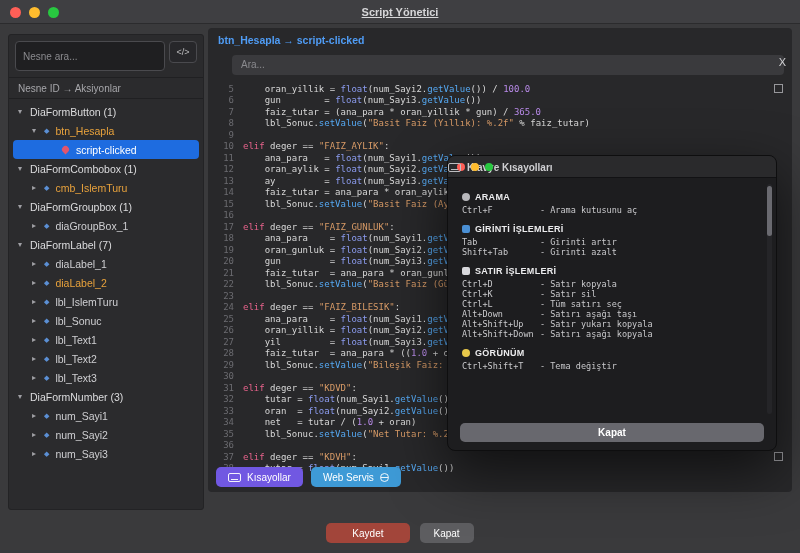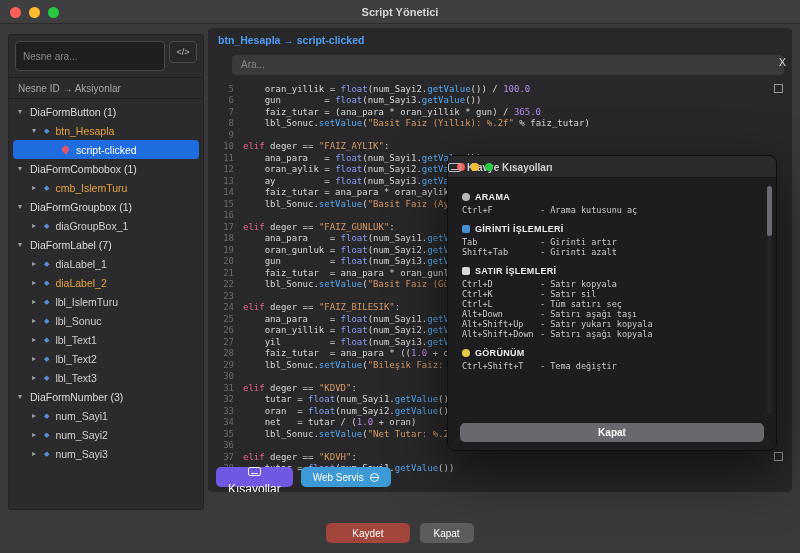--- a/index.html
+++ b/index.html
@@ -5,21 +5,21 @@
   * { margin:0; padding:0; box-sizing:border-box; }
   html,body { width:800px; height:553px; overflow:hidden; }
   body { font-family:"Liberation Sans",sans-serif; background:#39393b; }
   .window { position:relative; width:800px; height:553px; background:#3a3a3c; overflow:hidden; }
 
   
   .titlebar { position:absolute; top:0; left:0; right:0; height:24px; background:#3f3f42; border-bottom:1px solid #2b2b2d; }
   .traffic { position:absolute; left:10px; top:7px; display:flex; gap:8px; }
   .tl { width:11px; height:11px; border-radius:50%; display:inline-block; }
   .tl.red{background:#ff5f57} .tl.yellow{background:#febc2e} .tl.green{background:#28c840}
-  .win-title { text-align:center; line-height:24px; font-size:11px; color:#d6d6d8; font-weight:bold; }
+  .win-title { text-align:center; line-height:24px; font-size:11px; color:#d6d6d8; font-weight:bold;text-decoration:underline; }
 
   
   .sidebar { position:absolute; left:8px; top:34px; width:196px; height:476px; background:#2b2b2d; border:1px solid #232325; border-radius:3px; overflow:hidden; }
   .sb-search-row { display:flex; gap:4px; padding:6px; }
   .sb-search { flex:1; min-width:0; height:30px; background:#1f1f21; border:1px solid #4a4a4e; border-radius:4px; color:#c6c6c8; font-size:10px; padding:0 7px; outline:none; }
   input::placeholder { color:#8a8a8e; }
   .code-btn { width:28px; height:22px; background:#27272a; border:1px solid #4a4a4e; border-radius:4px; color:#bdbdbf; font-size:9px; cursor:pointer; }
   .tree-header { height:22px; line-height:22px; padding-left:9px; color:#a6a6aa; font-size:10px; border-top:1px solid #202022; border-bottom:1px solid #202022; }
   .tree { padding-top:3px; }
   .tree-row { display:flex; align-items:center; height:19px; font-size:10.5px; color:#cfcfd2; cursor:default; }
@@ -43,21 +43,21 @@
 
   .code { margin-top:9px; font-family:"DejaVu Sans Mono",monospace; font-size:9px; line-height:11.5px; color:#d8d8d8; }
   .code-line { height:11.5px; white-space:pre; }
   .ln { display:inline-block; width:18px; text-align:right; color:#6b6b70; margin-right:9px; }
   .tk-k{color:#e8638c} .tk-b{color:#8c9cf0} .tk-m{color:#55a8f2} .tk-s{color:#d79a66} .tk-n{color:#b88ae8}
 
   .chk { position:absolute; right:9px; width:9px; height:9px; border:1px solid #97979b; background:transparent; }
   .chk1 { top:56px; } .chk2 { top:424px; }
 
   .editor-footer { position:absolute; left:8px; bottom:5px; display:flex; gap:8px; }
-  .btn-shortcuts { height:20px; padding:0 12px; background:#7158e2; border:none; border-radius:5px; color:#fff; font-size:12px; display:flex; align-items:center; gap:6px; cursor:pointer; font-family:"Liberation Sans",sans-serif;flex-direction:column; }
+  .btn-shortcuts { height:20px; padding:0 12px; background:#7158e2; border:none; border-radius:5px; color:#fff; font-size:10px; display:flex; align-items:center; gap:6px; cursor:pointer; font-family:"Liberation Sans",sans-serif; }
   .btn-web { height:20px; padding:0 12px; background:#3e9ad6; border:none; border-radius:5px; color:#fff; font-size:10px; display:flex; align-items:center; gap:6px; cursor:pointer; font-family:"Liberation Sans",sans-serif; }
   .kbd { width:13px; height:9px; border:1px solid rgba(255,255,255,.92); border-radius:2px; display:inline-block; position:relative; flex:none; }
   .kbd::after { content:""; position:absolute; left:2px; right:2px; bottom:1px; height:1px; background:rgba(255,255,255,.92); }
   .globe { width:9px; height:9px; border:1px solid rgba(255,255,255,.9); border-radius:50%; display:inline-block; position:relative; flex:none; }
   .globe::after { content:""; position:absolute; left:0; right:0; top:3px; height:1px; background:rgba(255,255,255,.9); }
 
   
   .footer { position:absolute; left:0; right:0; bottom:10px; display:flex; justify-content:center; gap:10px; }
   .btn-save { height:20px; padding:0 26px; background:#a2453a; border:none; border-radius:5px; color:#fff; font-size:10px; cursor:pointer; font-family:"Liberation Sans",sans-serif; }
   .btn-close { height:20px; padding:0 14px; background:#5d5d60; border:none; border-radius:5px; color:#fff; font-size:10px; cursor:pointer; font-family:"Liberation Sans",sans-serif; }

